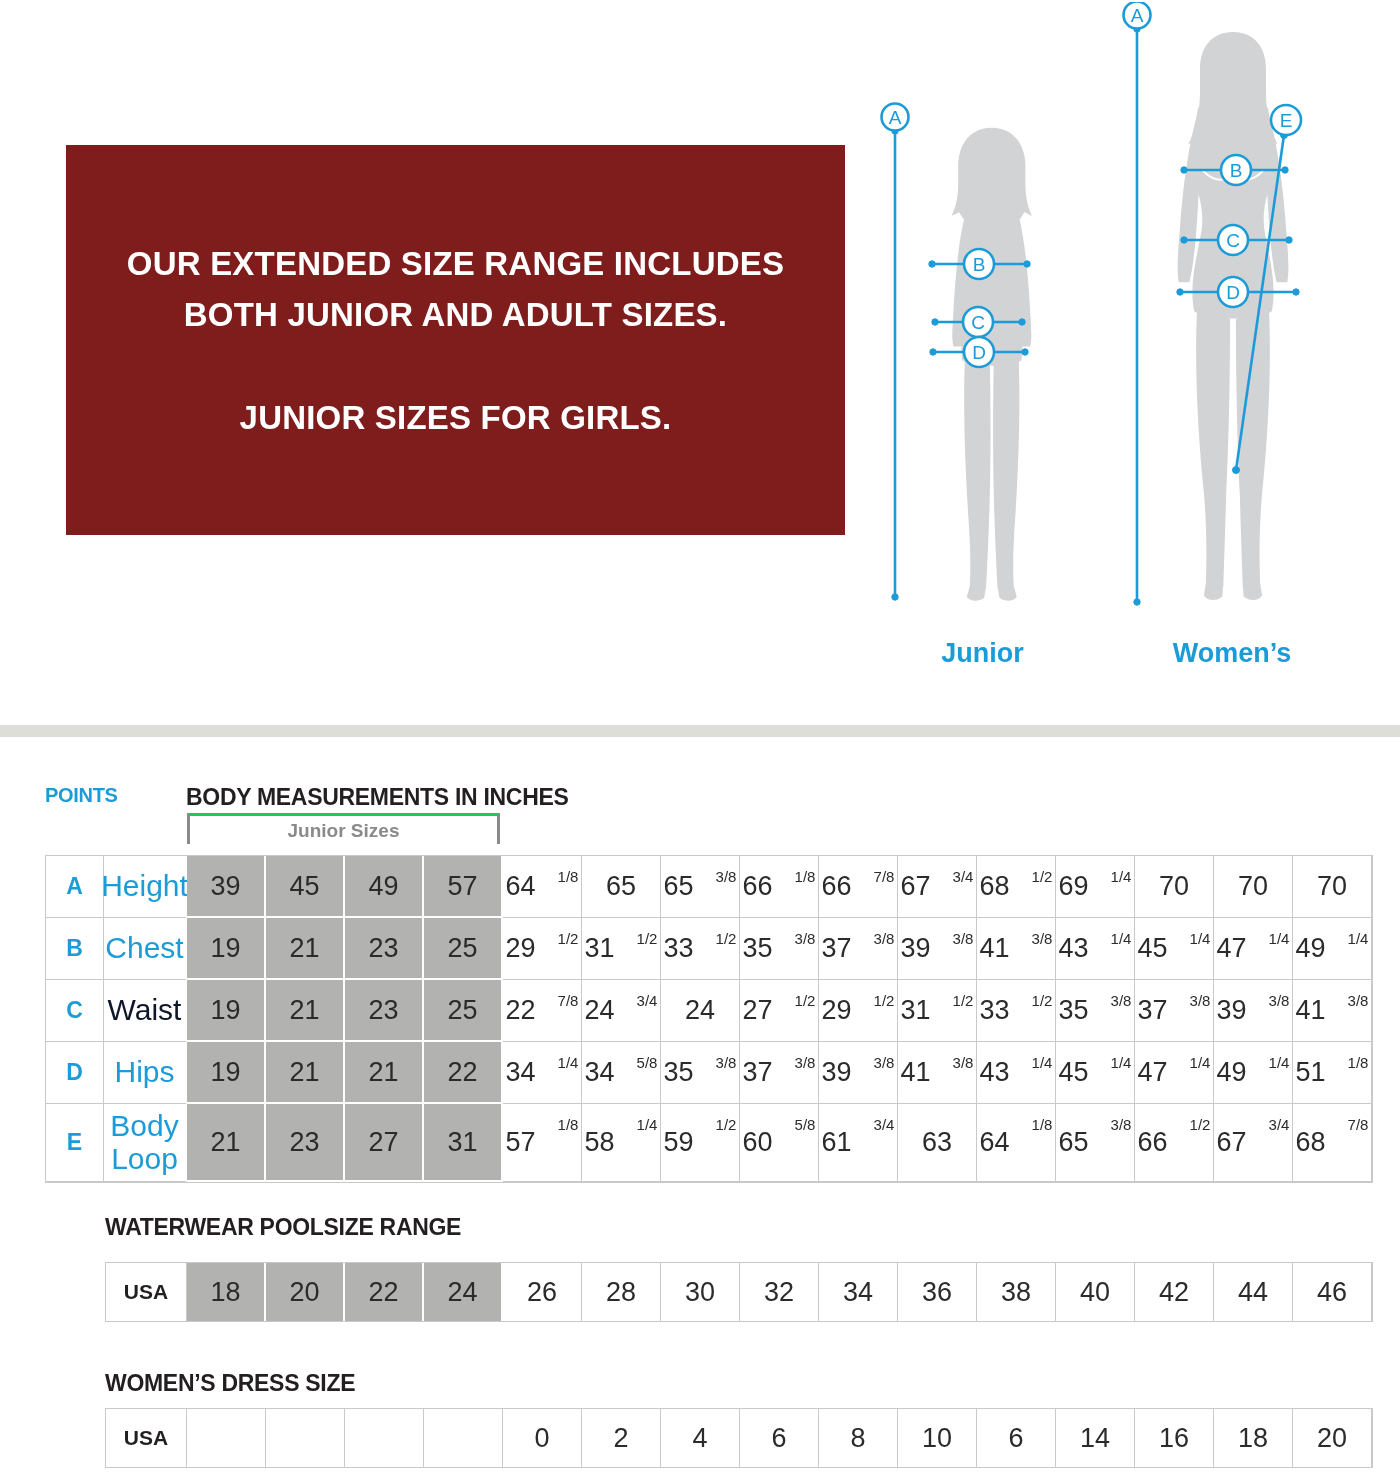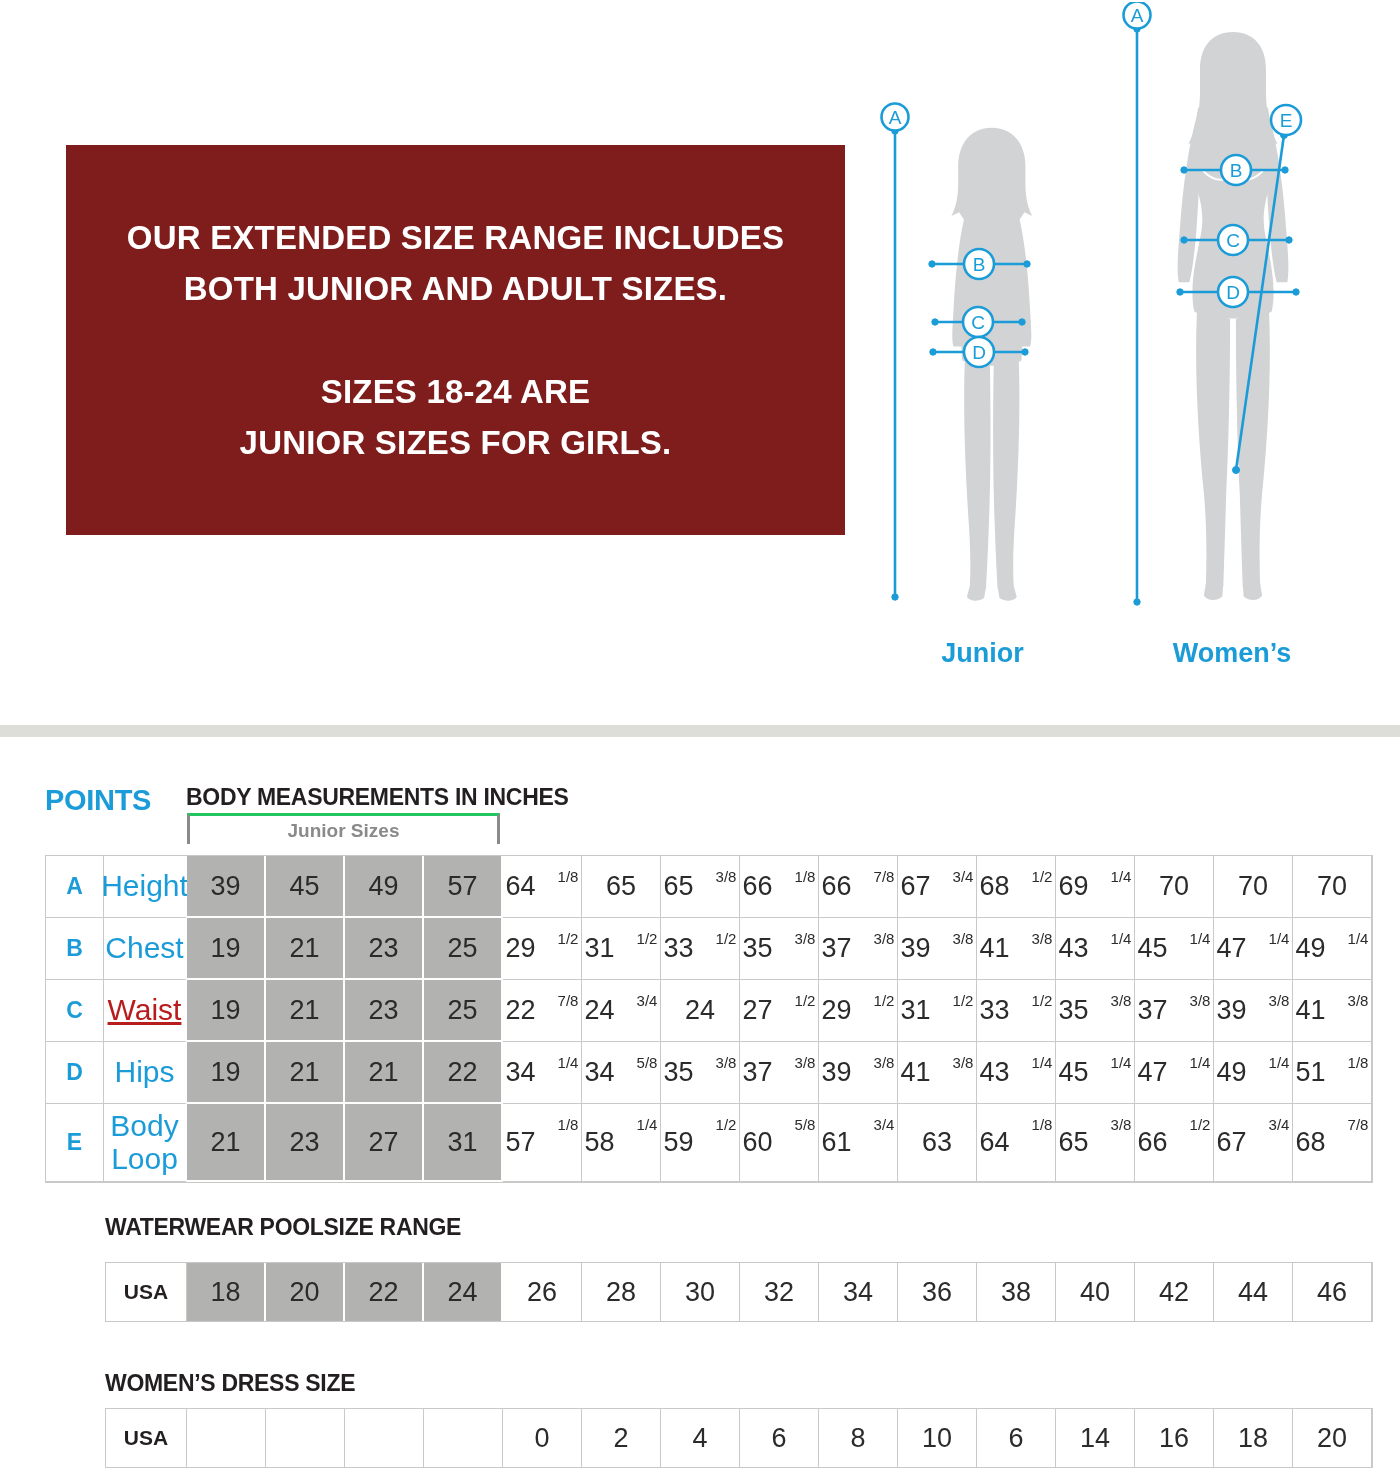--- a/index.html
+++ b/index.html
@@ -18,21 +18,21 @@
   .fig { position:absolute; }
   .fig-label { position:absolute; top:638px; text-align:center; font-size:27px; font-weight:600; }
   .mline { stroke-width:2.6; }
   .badge-circle { fill:#fff; stroke-width:2.6; }
   .badge-letter { font-size:19px; font-weight:400; text-anchor:middle; }
 
   
   .divider { position:absolute; left:0; top:725px; width:1400px; height:12px; background:#deded8; }
 
   
-  .h-blue { position:absolute; font-size:29px; font-weight:bold; letter-spacing:-.3px; }
+  .h-blue { position:absolute; font-size:20px; font-weight:bold; letter-spacing:-.3px; }
   .h-black { position:absolute; font-size:23px; font-weight:bold; letter-spacing:-.3px; color:#231f20; }
 
   
   .bracket { position:absolute; left:187px; top:813px; width:313px; height:31px;
              border-top:3px solid #22c55e; border-left:3px solid #8a8a8a; border-right:3px solid #8a8a8a;
              display:flex; align-items:center; justify-content:center; }
   .bracket-label { color:#8a8a8a; font-size:19px; font-weight:bold; padding-top:2px; }
 
   
   .grid-table { position:absolute; display:grid; border:1px solid #c9c9c7; background:#fff; }
@@ -53,21 +53,20 @@
 </style>
 </head>
 <body>
 
 <div id="page">
 
   <div class="banner" style="background: #7f1d1d;">
     <div class="banner-line">OUR EXTENDED SIZE RANGE INCLUDES</div>
     <div class="banner-line">BOTH JUNIOR AND ADULT SIZES.</div>
     <div class="banner-gap"></div>
-    <div class="banner-line">SIZES 18-24 ARE</div>
     <div class="banner-line">JUNIOR SIZES FOR GIRLS.</div>
   </div>
 
   <svg class="fig" style="left:875px; top:100px;" width="215" height="530" viewBox="0 0 215 530">
     <g transform="translate(40,20) scale(0.96)" fill="#d2d3d4">
       <ellipse cx="80" cy="44" rx="30" ry="34"></ellipse>
       <path d="M80 8 C57 8 45 26 45 48 L45 66 C45 82 42 92 38 100 L46 96 L51 104 L57 97 L63 105 L69 98 L75 106 L80 99 L85 106 L91 98 L97 105 L103 97 L109 104 L114 96 L122 100 C118 92 115 82 115 66 L115 48 C115 26 103 8 80 8 Z"></path>
       <rect x="72" y="66" width="16" height="28"></rect>
       <path d="M54 88 L106 88 C110 120 109 145 105 168 C111 200 113 228 111 250 C104 258 56 258 49 250 C47 228 49 200 55 168 C51 145 50 120 54 88 Z"></path>
       <path d="M54 92 C46 120 42 160 40 200 C39 218 38 228 40 236 L50 236 C52 226 54 214 56 198 C59 168 60 130 62 100 Z"></path>
@@ -271,21 +270,21 @@
       </div>
       <div class="cell val">
         <span>47</span>
         <span class="fr">1/4</span>
       </div>
       <div class="cell val">
         <span>49</span>
         <span class="fr">1/4</span>
       </div>
       <div class="cell letter" style="color: rgb(27, 156, 216);">C</div>
-      <div class="cell rowlabel" style="color: #b91c1c; text-decoration: underline;">Waist</div>
+      <div class="cell rowlabel" style="color: #0f172a;">Waist</div>
       <div class="cell val jr">
         <span>19</span>
       </div>
       <div class="cell val jr">
         <span>21</span>
       </div>
       <div class="cell val jr">
         <span>23</span>
       </div>
       <div class="cell val jr">

